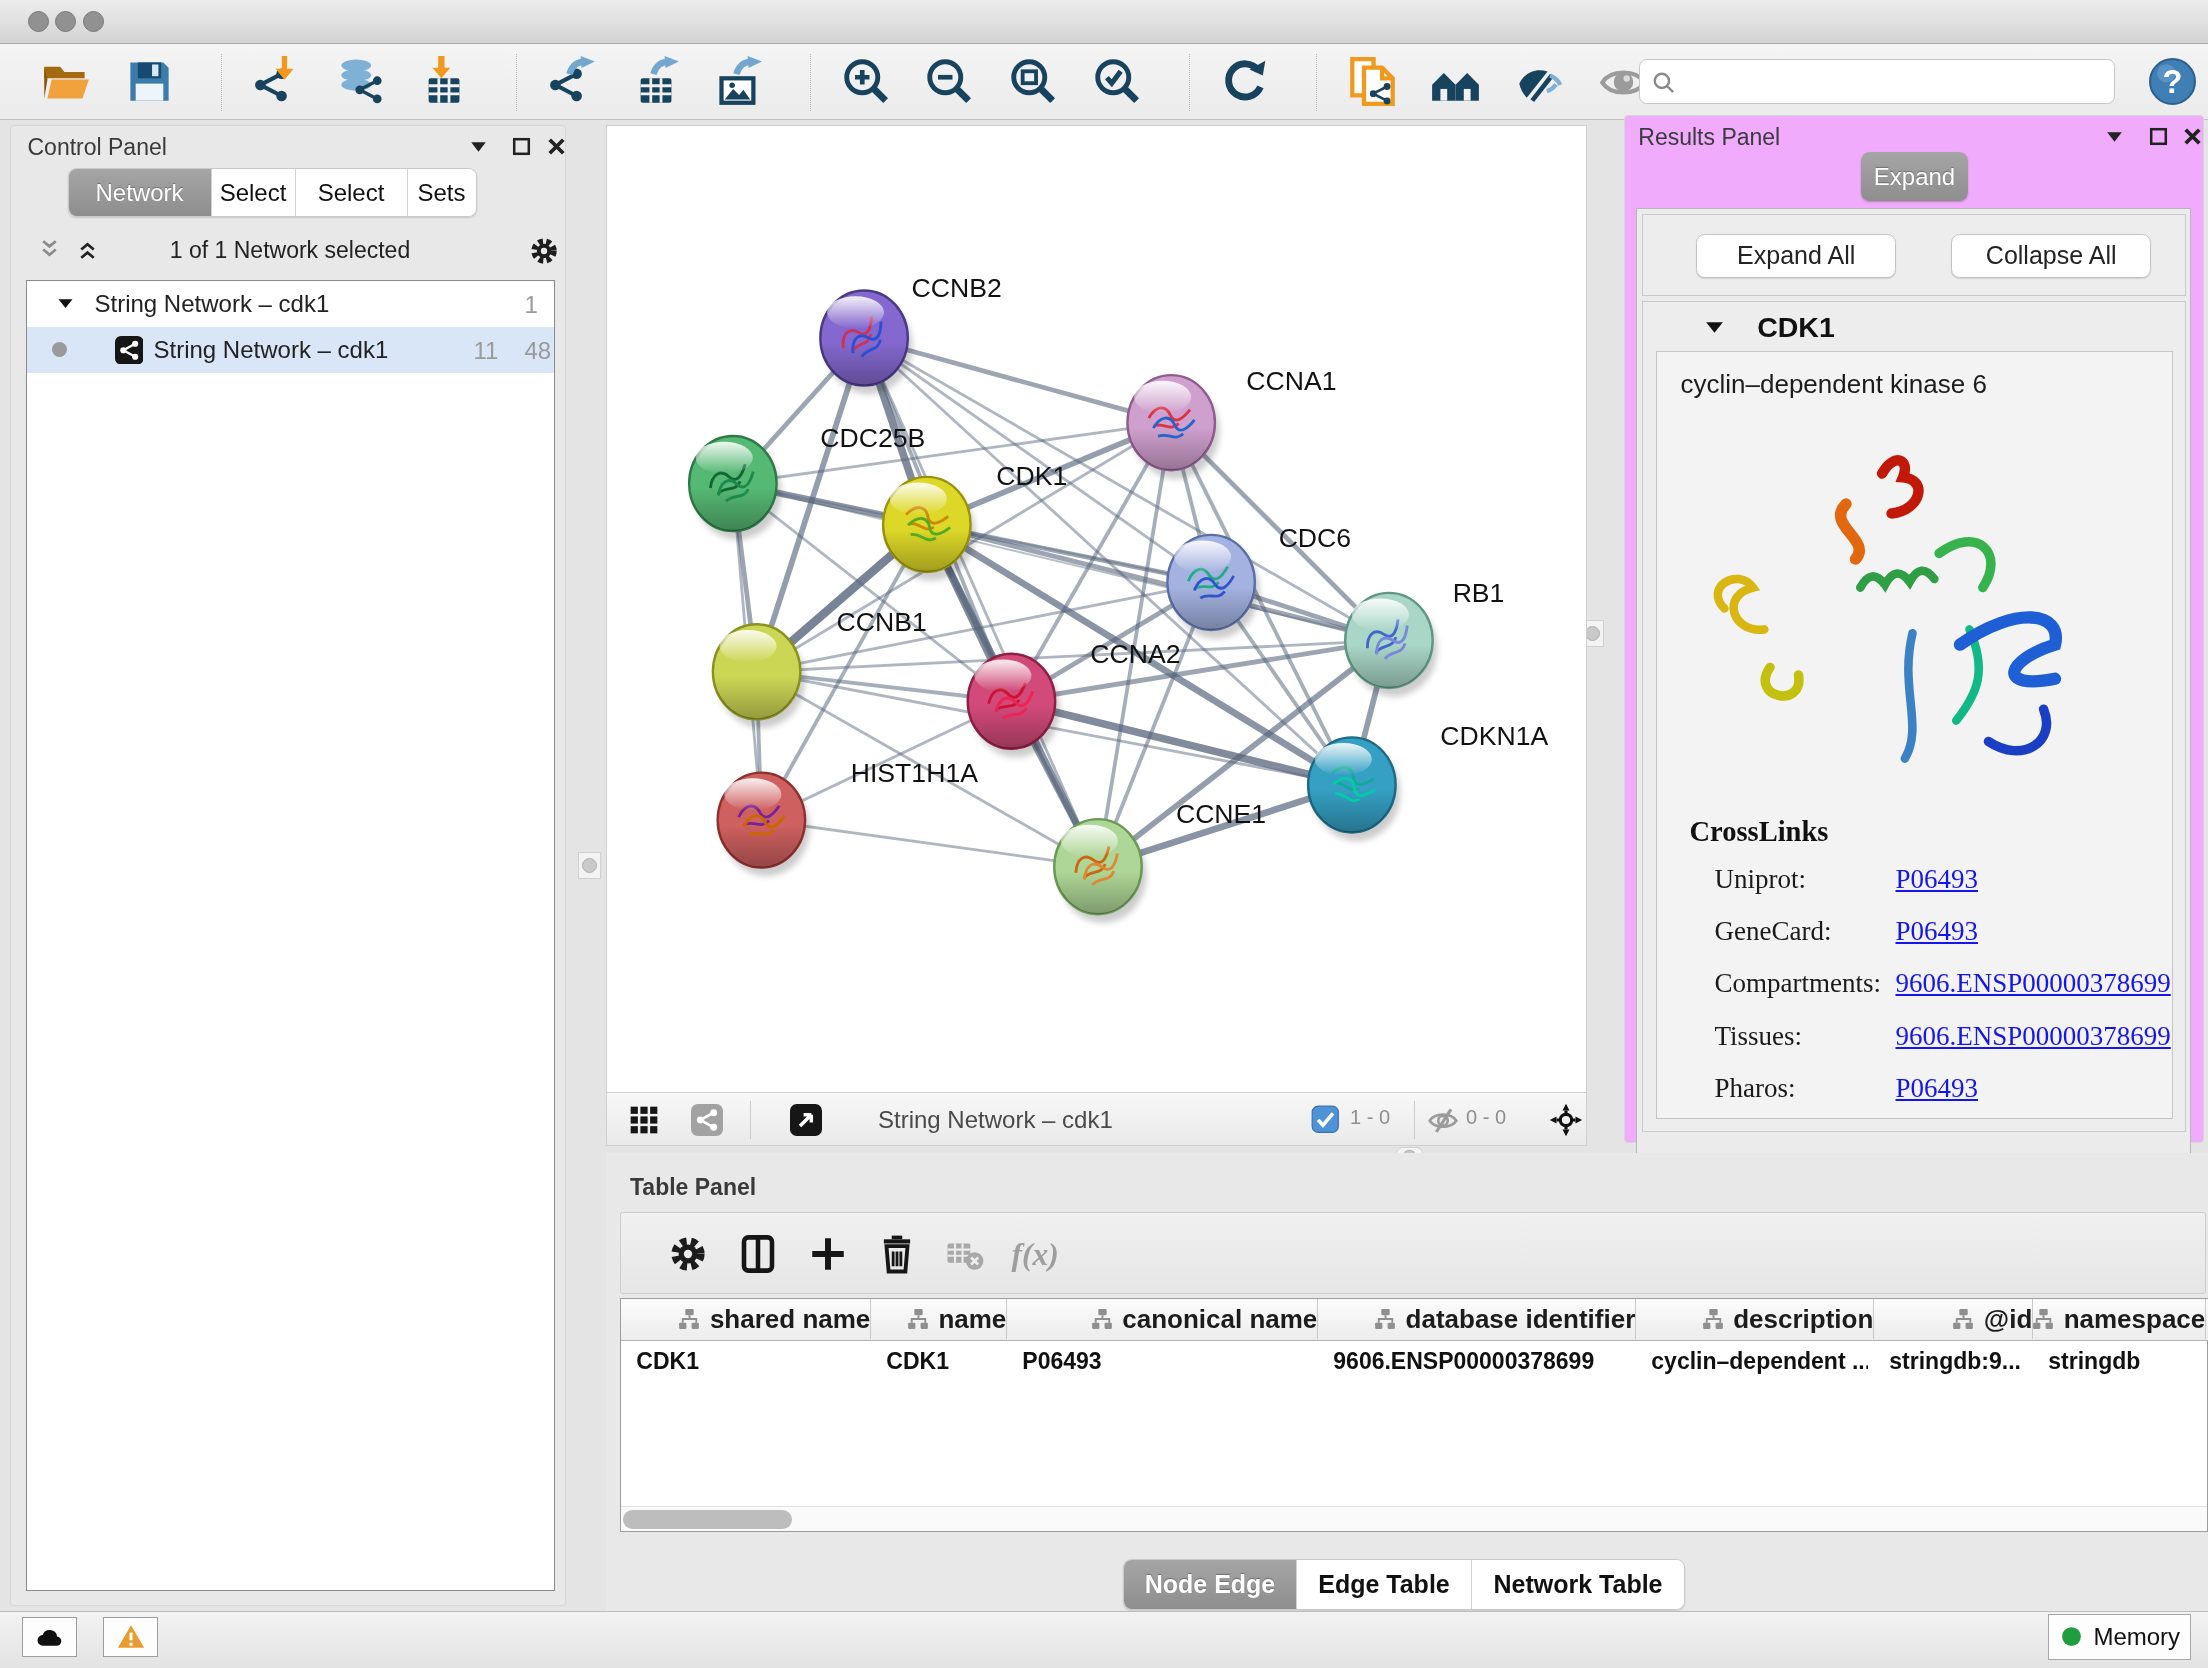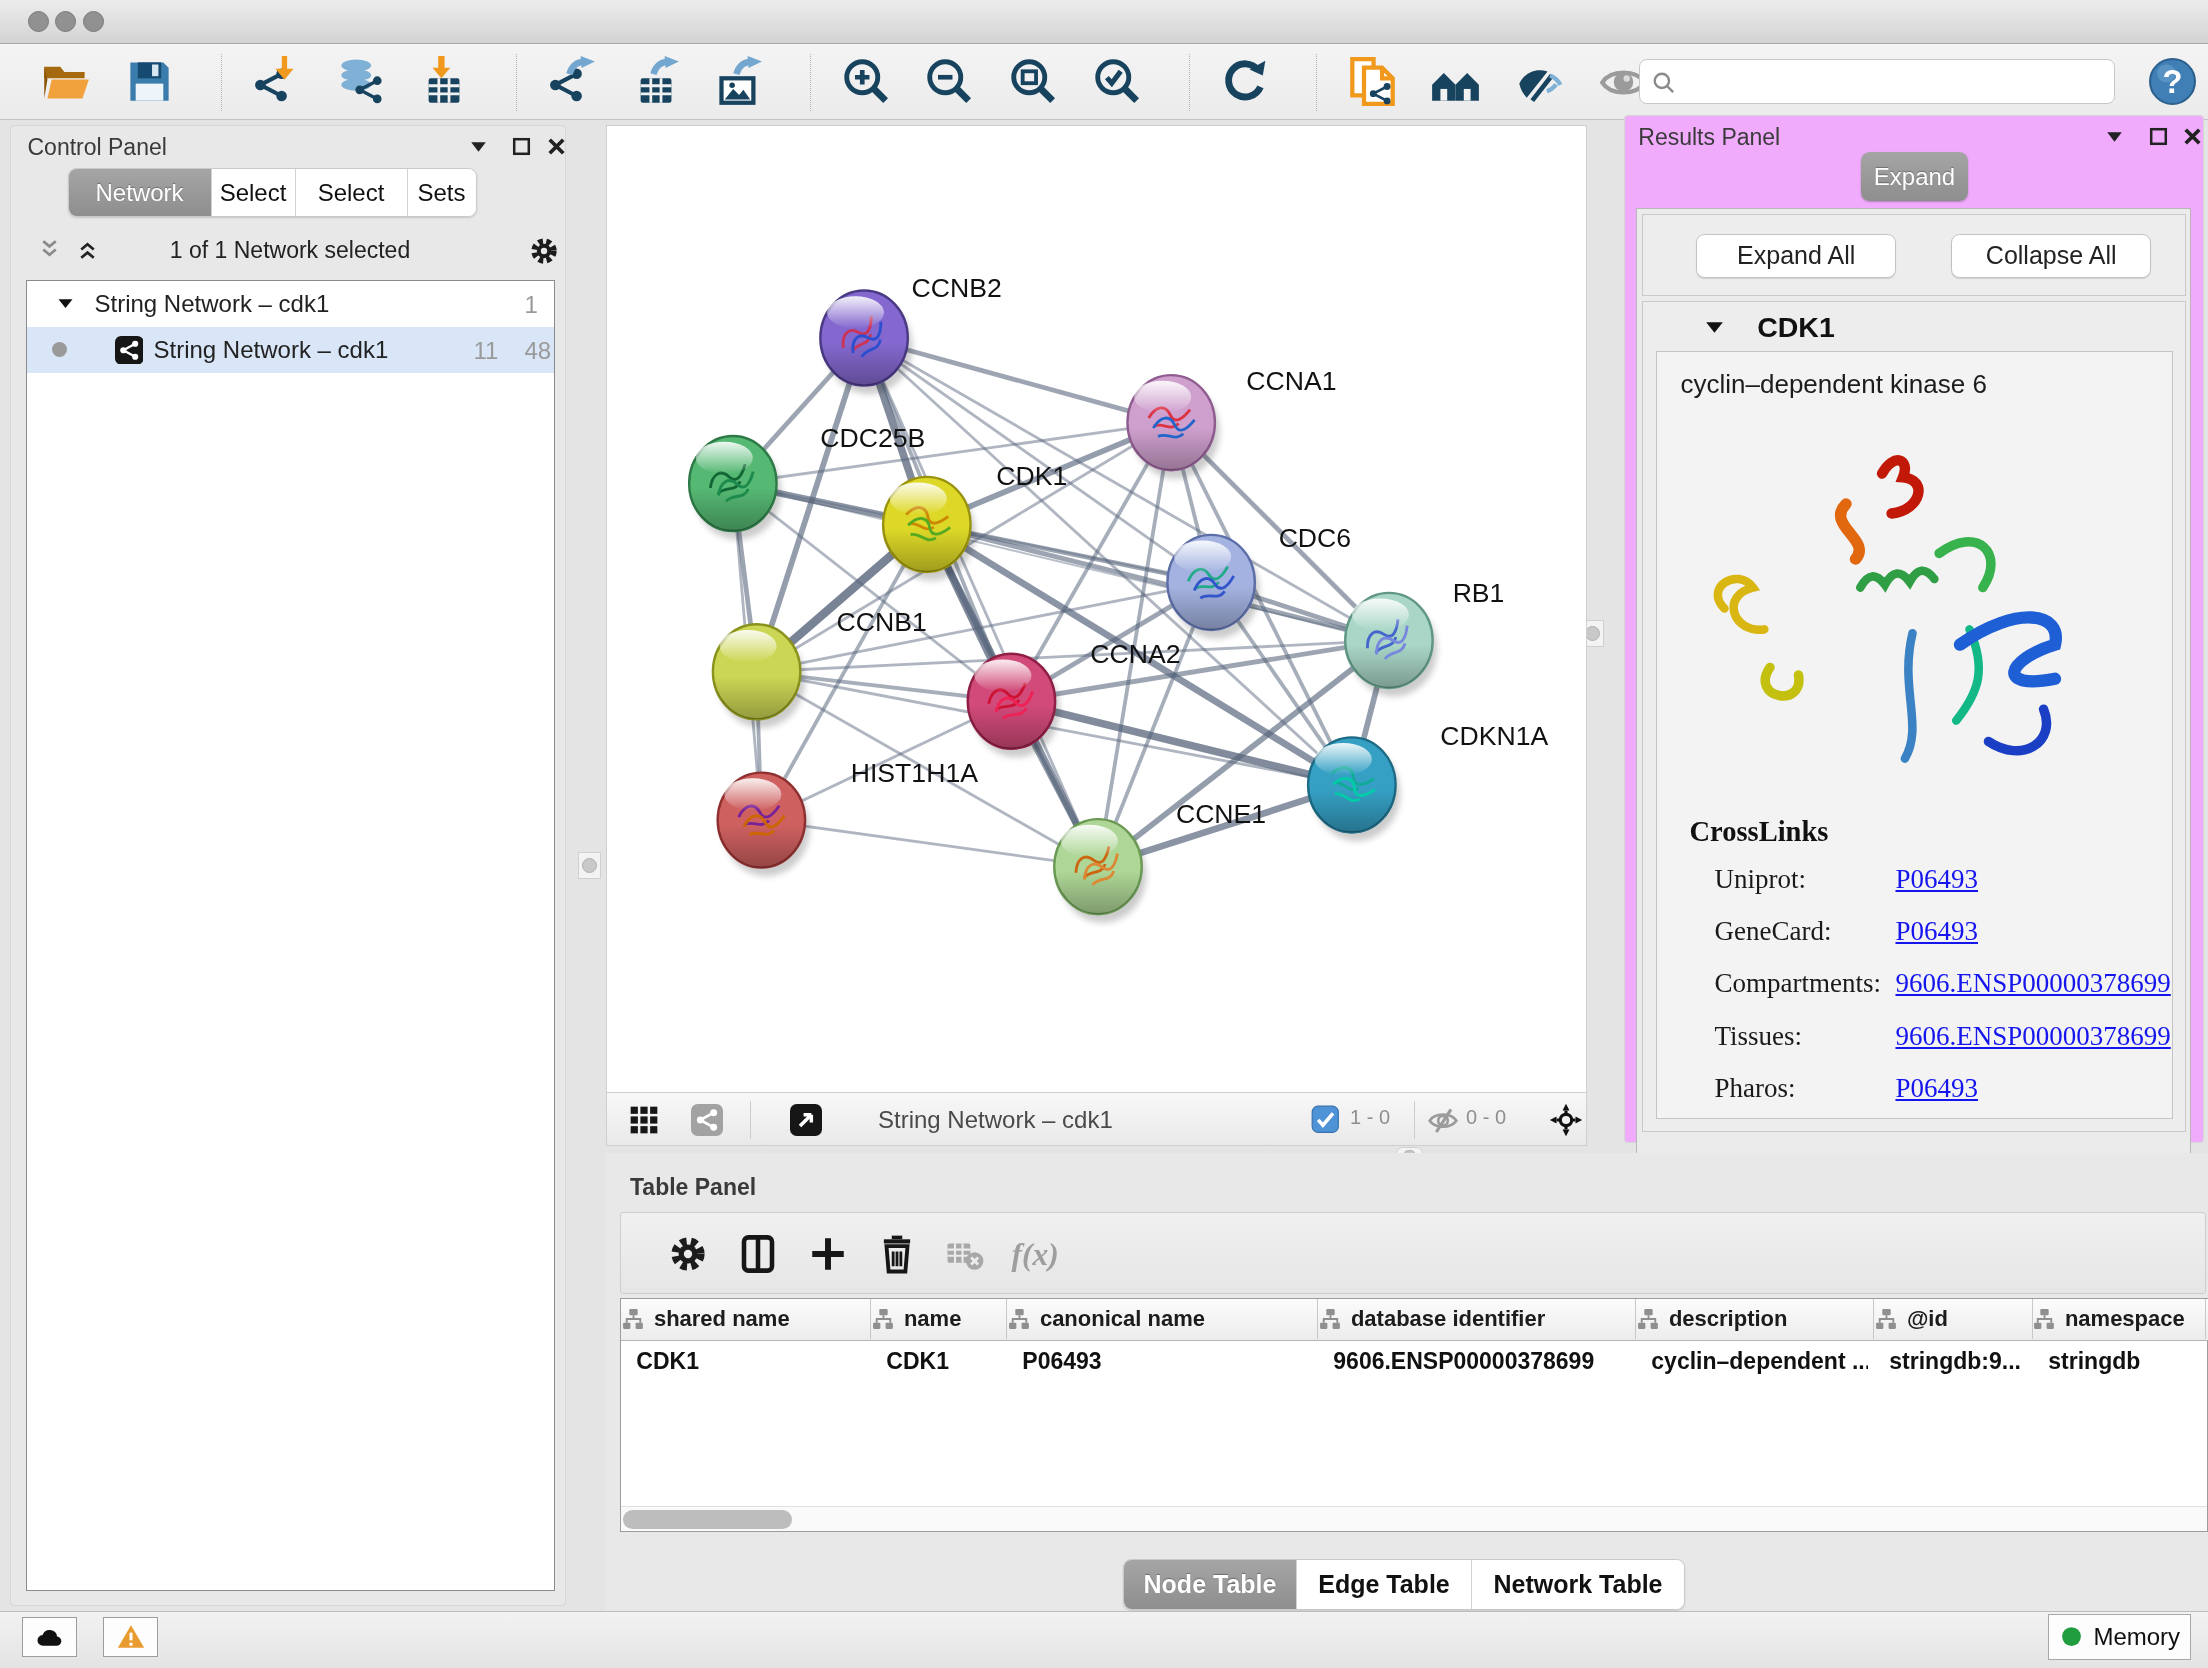--- a/index.html
+++ b/index.html
@@ -77,22 +77,22 @@
   
   #table-panel{left:606px;top:1153px;width:1603px;height:458px;background:#e8e8e8;font-weight:bold;}
   #tp-title{position:absolute;left:24px;top:21px;}
   #tp-toolbar{position:absolute;left:14.3px;top:59px;width:1586px;height:82px;background:linear-gradient(#f0f0f0,#e6e6e6);
               border:1px solid #cdcdcd;border-radius:2.9px;}
   .tp-ic{position:absolute;top:20px;width:42px;height:42px;}
   .tp-ic svg{width:42px;height:42px;}
   #node-table{position:absolute;left:14.3px;top:145px;width:1588px;height:234px;background:#fff;border:1.9px solid #9c9c9c;}
   #nt-header{position:absolute;left:0;top:0;height:42px;width:2853px;background:linear-gradient(#fcfcfc,#ececec);
              border-bottom:1.9px solid #b5b5b5;}
-  .nt-col{position:absolute;top:0;height:40px;display:flex;align-items:center;justify-content:flex-start;
-          font-size:22px;color:#1c1c1c;border-right:1px solid #c8c8c8;overflow:hidden;}
+  .nt-col{position:absolute;top:0;height:40px;display:flex;align-items:center;justify-content:flex-end;
+          font-size:26px;color:#1c1c1c;border-right:1px solid #c8c8c8;overflow:hidden;}
   .nt-col svg{width:25px;height:25px;margin-right:7.6px;flex:none;}
   .nt-cell{position:absolute;top:49px;font-size:23px;color:#111;white-space:nowrap;overflow:hidden;}
   #nt-hscroll{position:absolute;left:0;bottom:0;width:100%;height:25px;background:#fafafa;border-top:1px solid #e0e0e0;}
   #nt-thumb{position:absolute;left:1.9px;top:2.9px;width:169px;height:19px;border-radius:9.5px;background:#bdbdbd;}
   #tp-tabs{position:absolute;left:517px;top:406px;height:51px;display:flex;border-radius:8.6px;overflow:hidden;
            border:1px solid #c9c9c9;box-shadow:0 1px 1.9px rgba(0,0,0,.15);}
   
   #statusbar{left:0;top:1611px;width:2208px;height:57px;background:linear-gradient(#f2f2f2,#e3e3e3);
              border-top:1px solid #bdbdbd;}
   .sb-btn{position:absolute;top:4.8px;width:55px;height:40px;background:#fdfdfd;border:1.9px solid #9d9d9d;
@@ -748,21 +748,21 @@
           <div class="nt-cell" style="left:712px;width:297px">9606.ENSP00000378699</div>
           <div class="nt-cell" style="left:1030px;width:217px">cyclin–dependent ...</div>
           <div class="nt-cell" style="left:1268px;width:138px">stringdb:9...</div>
           <div class="nt-cell" style="left:1427px;width:153px">stringdb</div>
         </div>
       <div id="nt-hscroll">
           <div id="nt-thumb"></div>
         </div>
     </div>
     <div id="tp-tabs">
-        <div class="seg-tab sel" style="width:173px;font-size:25px">Node Table</div>
+        <div class="seg-tab sel" style="width:173px;font-size:25px">Node Edge</div>
         <div class="seg-tab" style="width:175px;font-size:25px">Edge Table</div>
         <div class="seg-tab" style="width:212px;font-size:25px">Network Table</div>
       </div>
   </div>
 
   <div id="statusbar" class="abs">
     <div class="sb-btn" style="left:22px">
       <svg viewBox="0 0 24 24">
           <path d="M6.5 19a4.3 4.3 0 0 1-.4-8.6 6 6 0 0 1 11.6 1.2A3.7 3.7 0 0 1 17 19z" fill="#111"></path>
         </svg>

